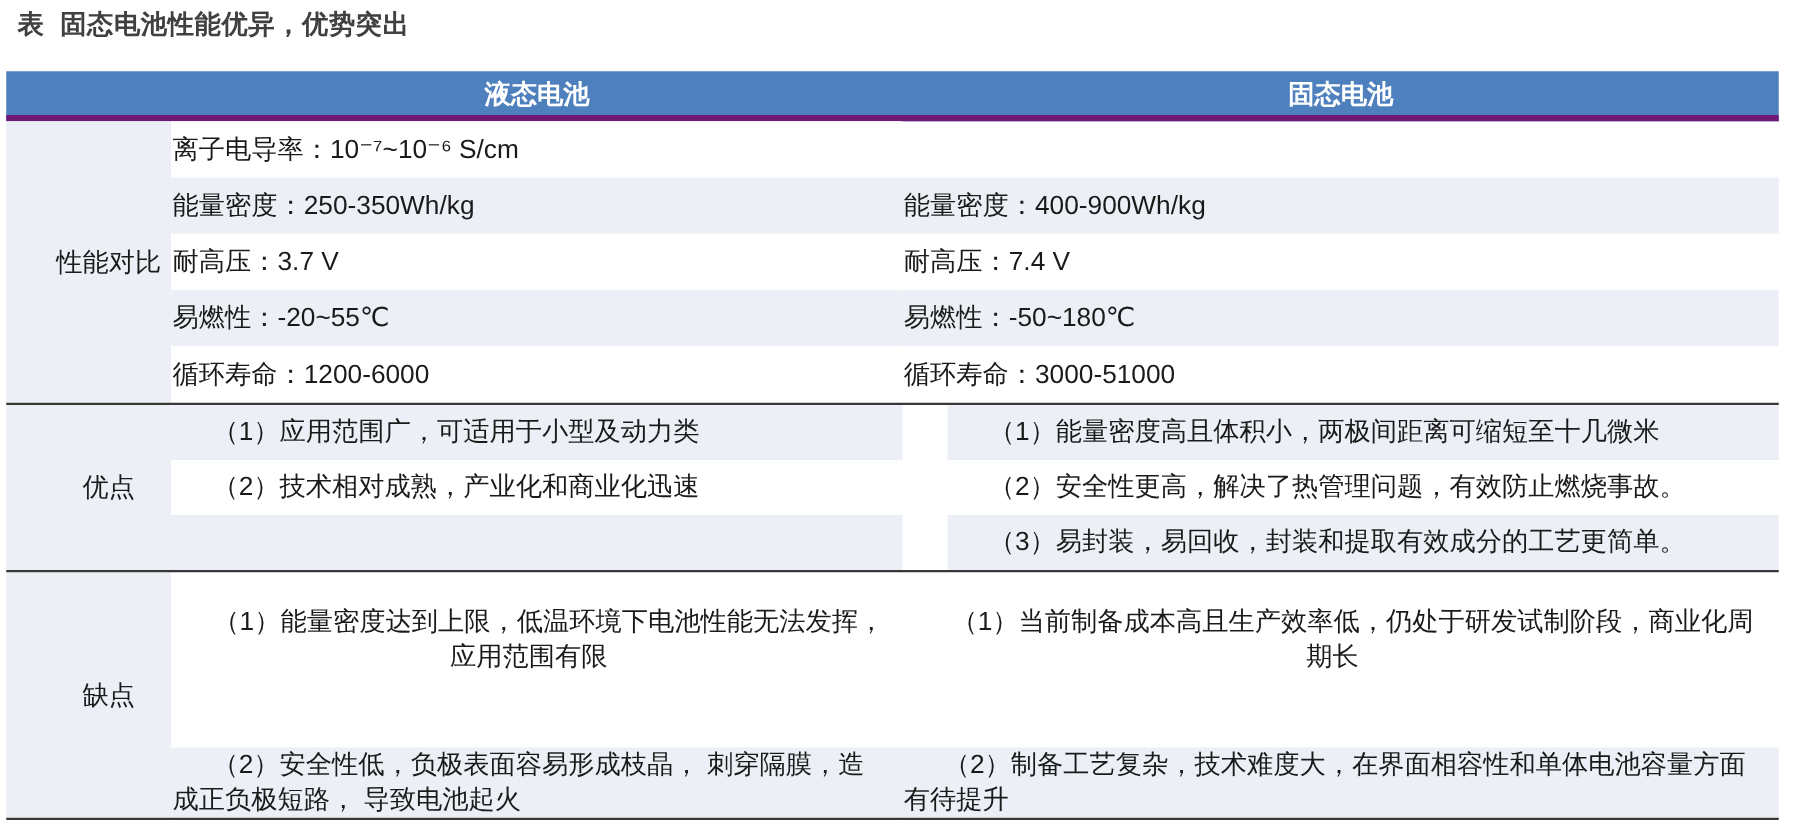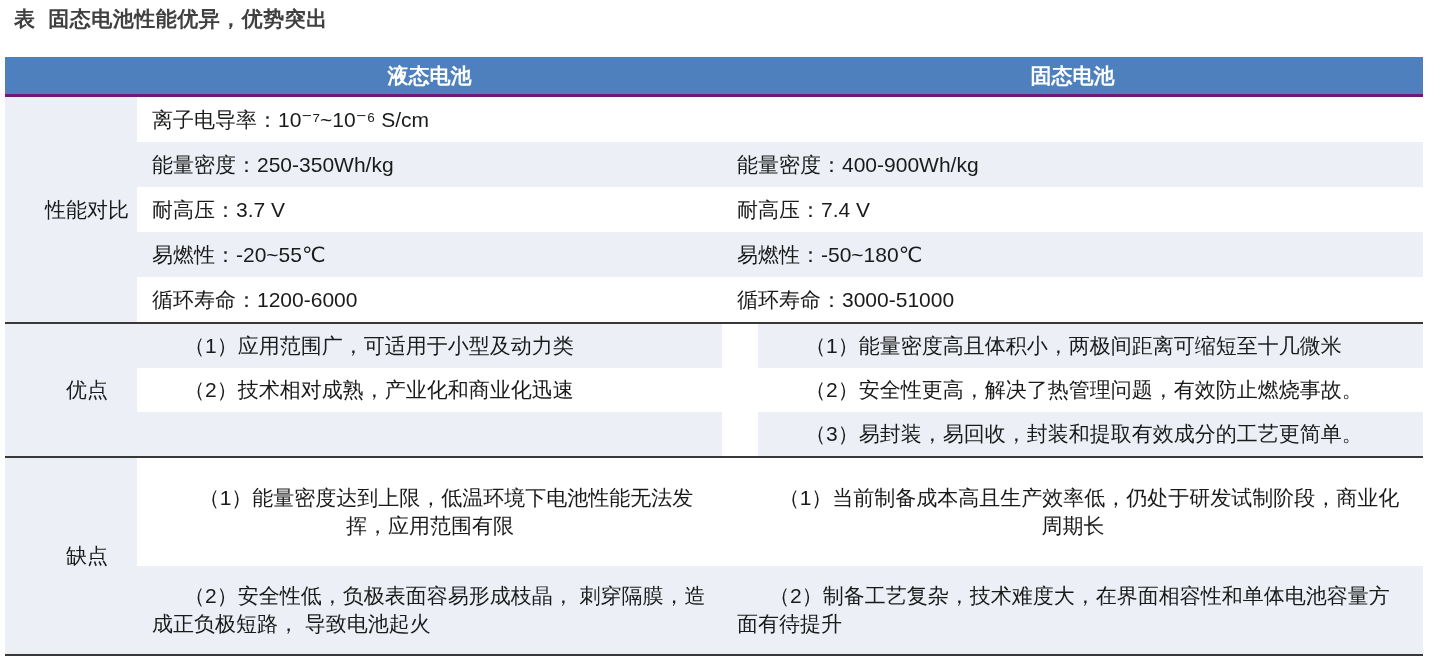--- a/index.html
+++ b/index.html
@@ -21,48 +21,48 @@
     position: absolute; left: 5px; top: 57px; width: 1418px;
   }
   
   .col-label { width: 132px; flex: 0 0 132px; }
   .col-left  { width: 585px; flex: 0 0 585px; }
   .col-right { flex: 1 1 auto; }
 
   .thead {
     display: flex; height: 40px;
     background: #4d80bd;
-    border-bottom: 3px solid #701a75;
+    border-bottom: 5px solid #701a75;
   }
   .th {
     display: flex; align-items: center; justify-content: center;
     color: #ffffff; font-size: 21px; font-weight: bold;
   }
 
   .tsection { display: flex; }
   .tsection.sep-top { border-top: 2px solid #383838; }
   .section-label {
     display: flex; align-items: center; justify-content: center;
     background: #ecf0f6;
     font-size: 21px; color: #1a1a1a; padding-left: 32px;
   }
   .rows { display: flex; flex-direction: column; flex: 1 1 auto; }
   .trow { display: flex; }
   .trow.alt .cell { background: #ecf0f6; }
   .cell {
     display: flex; align-items: center;
     background: #ffffff;
     font-size: 21px; line-height: 28px; color: #1a1a1a;
-    padding: 0 14px 0 15px;
+    padding: 0 14px 0 1px;
   }
   .cell.item p { text-indent: 32px; }
   .perf .trow { height: 45px; }
   .adv  .trow { height: 44px; gap: 36px; }
   .dis  .trow:nth-child(1) { height: 108px; text-align: center; }
-  .dis  .trow:nth-child(2) { height: 88px; }
+  .dis  .trow:nth-child(2) { height: 88px; align-items: flex-end; }
   .table-bottom { border-bottom: 2px solid #383838; }
 </style>
 </head>
 <body>
 
 <div class="page-title">表  固态电池性能优异，优势突出</div>
 
 <div class="battery-table table-bottom">
 
   <div class="thead">

